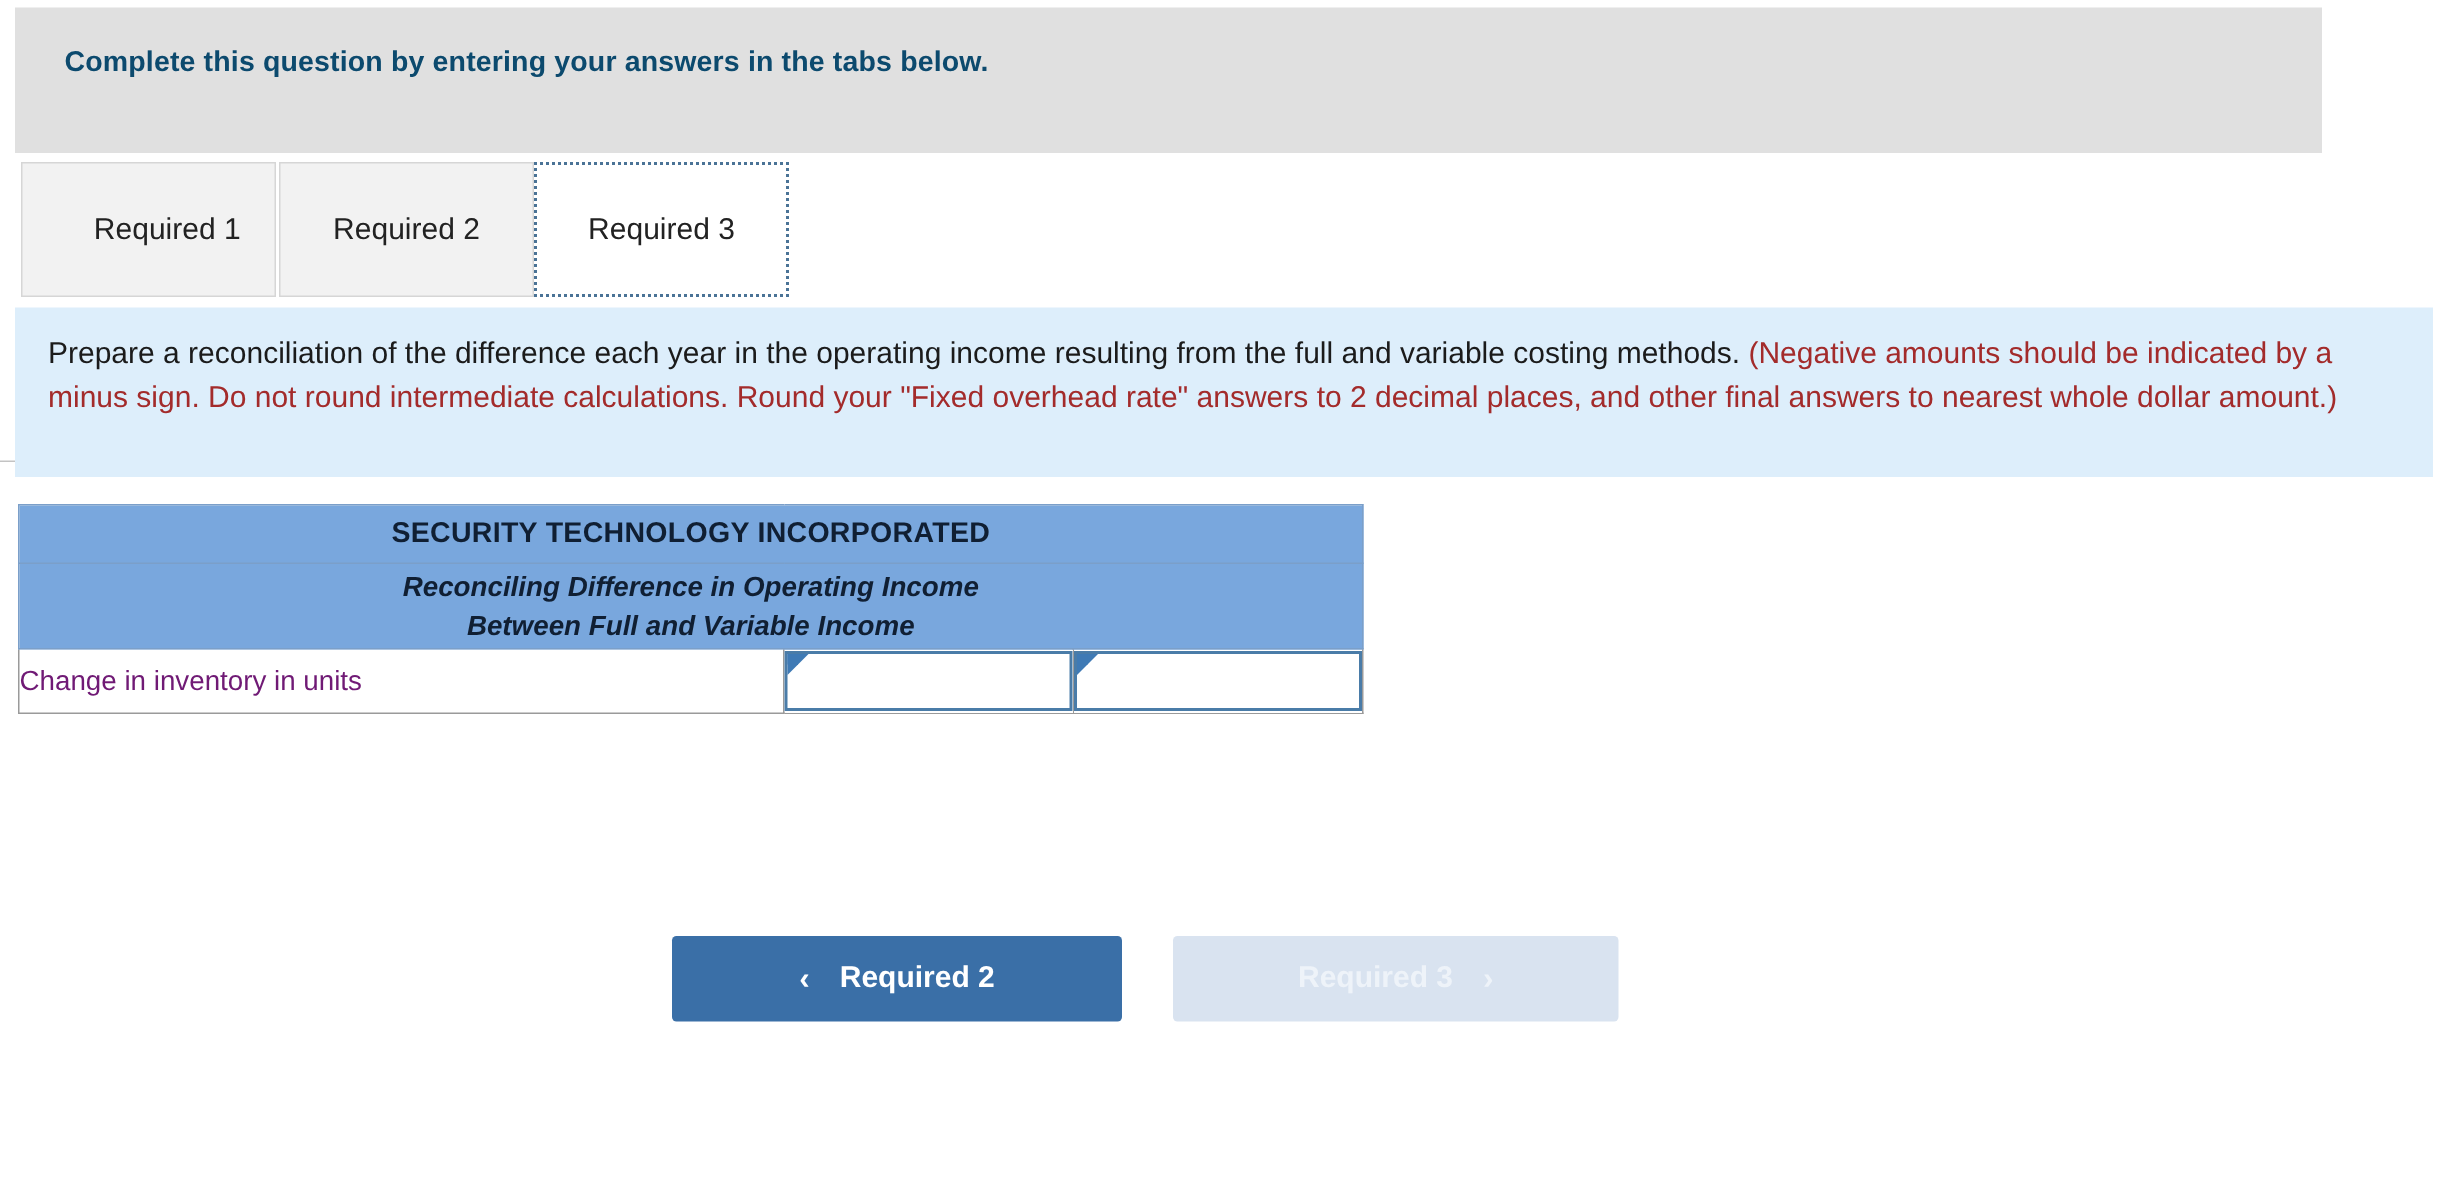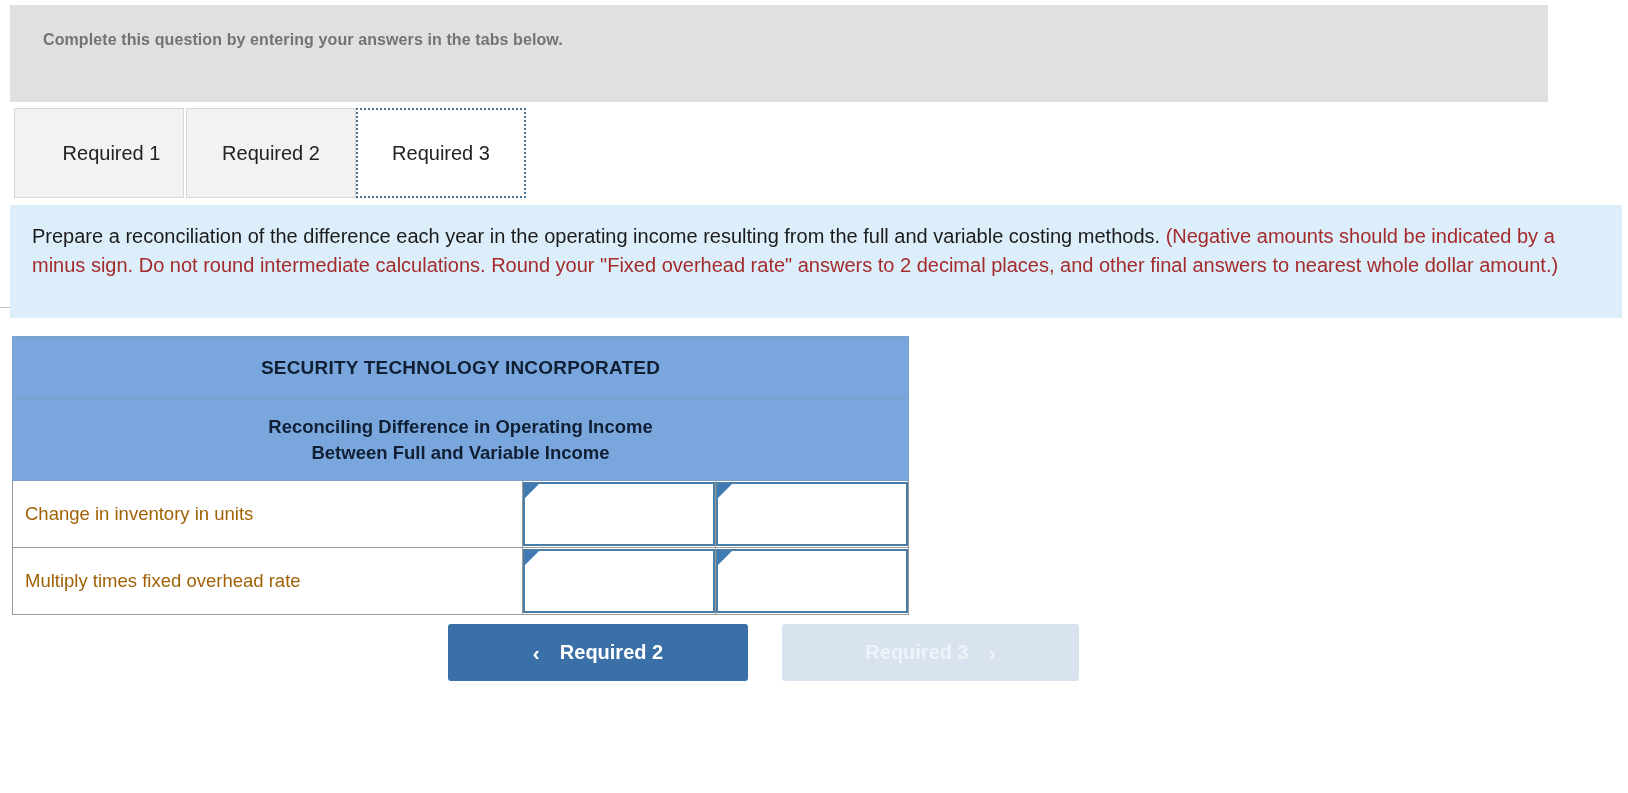--- a/index.html
+++ b/index.html
@@ -23,23 +23,23 @@
     top: 5px;
     width: 1538px;
     height: 97px;
     background: #e0e0e0;
     box-sizing: border-box;
   }
   .banner-title {
     position: absolute;
     left: 33px;
     top: 26px;
-    font-size: 16px;
+    font-size: 19px;
     font-weight: bold;
-    color: #737373;
+    color: #0c4a6e;
     letter-spacing: 0.1px;
     white-space: nowrap;
   }
 
   
   .tabstrip {
     position: absolute;
     left: 0px;
     top: 108px;
     width: 1548px;
@@ -102,57 +102,58 @@
     position: absolute;
     left: 12px;
     top: 336px;
     width: 896px;
     border-collapse: collapse;
     table-layout: fixed;
     font-size: 18px;
   }
   .sheet td {
     border: 1px solid #9a9a9a;
-    padding: 12px;
+    padding: 0;
     background: #ffffff;
     vertical-align: middle;
   }
   .sheet .hdr {
     background: #79a7dd;
     text-align: center;
     font-weight: bold;
     color: #101f33;
     border: 1px solid #7b9fc9;
   }
   .sheet .hdr-company {
     height: 38px;
     font-size: 19px;
     letter-spacing: 0.2px;
   }
   .sheet .hdr-subtitle {
     height: 56px;
     font-size: 18.5px;
     line-height: 26px;
+    font-style: italic;
   }
   .sheet .hdr-year {
     height: 38px;
     font-size: 18px;
   }
   .sheet .hdr-blank {
     background: #79a7dd;
     border: 1px solid #7b9fc9;
   }
   .col-label { width: 510px; }
   .col-yr    { width: 193px; }
 
   .rowlabel {
     height: 42px;
     padding-left: 9px;
     font-size: 18.5px;
-    color: #a16207;
+    color: #701a75;
     white-space: nowrap;
   }
 
   
   .inputcell {
     position: relative;
     height: 42px;
     padding: 0;
     background: #ffffff;
   }
@@ -303,35 +304,20 @@
         </div>
       </td>
       <td class="inputcell">
         <div class="inputbox">
           <span class="marker"></span>
           <input type="text" value="" style="">
         </div>
       </td>
     </tr>
 
-    <tr>
-      <td class="rowlabel">Multiply times fixed overhead rate</td>
-      <td class="inputcell">
-        <div class="inputbox">
-          <span class="marker"></span>
-          <input type="text" value="" style="">
-        </div>
-      </td>
-      <td class="inputcell">
-        <div class="inputbox">
-          <span class="marker"></span>
-          <input type="text" value="" style="">
-        </div>
-      </td>
-    </tr>
 
   </tbody>
 </table>
 
 <div class="nav">
   <button class="navbtn prev">
     <span class="chev">‹</span>
     <span>Required 2</span>
   </button>
   <button class="navbtn next">

